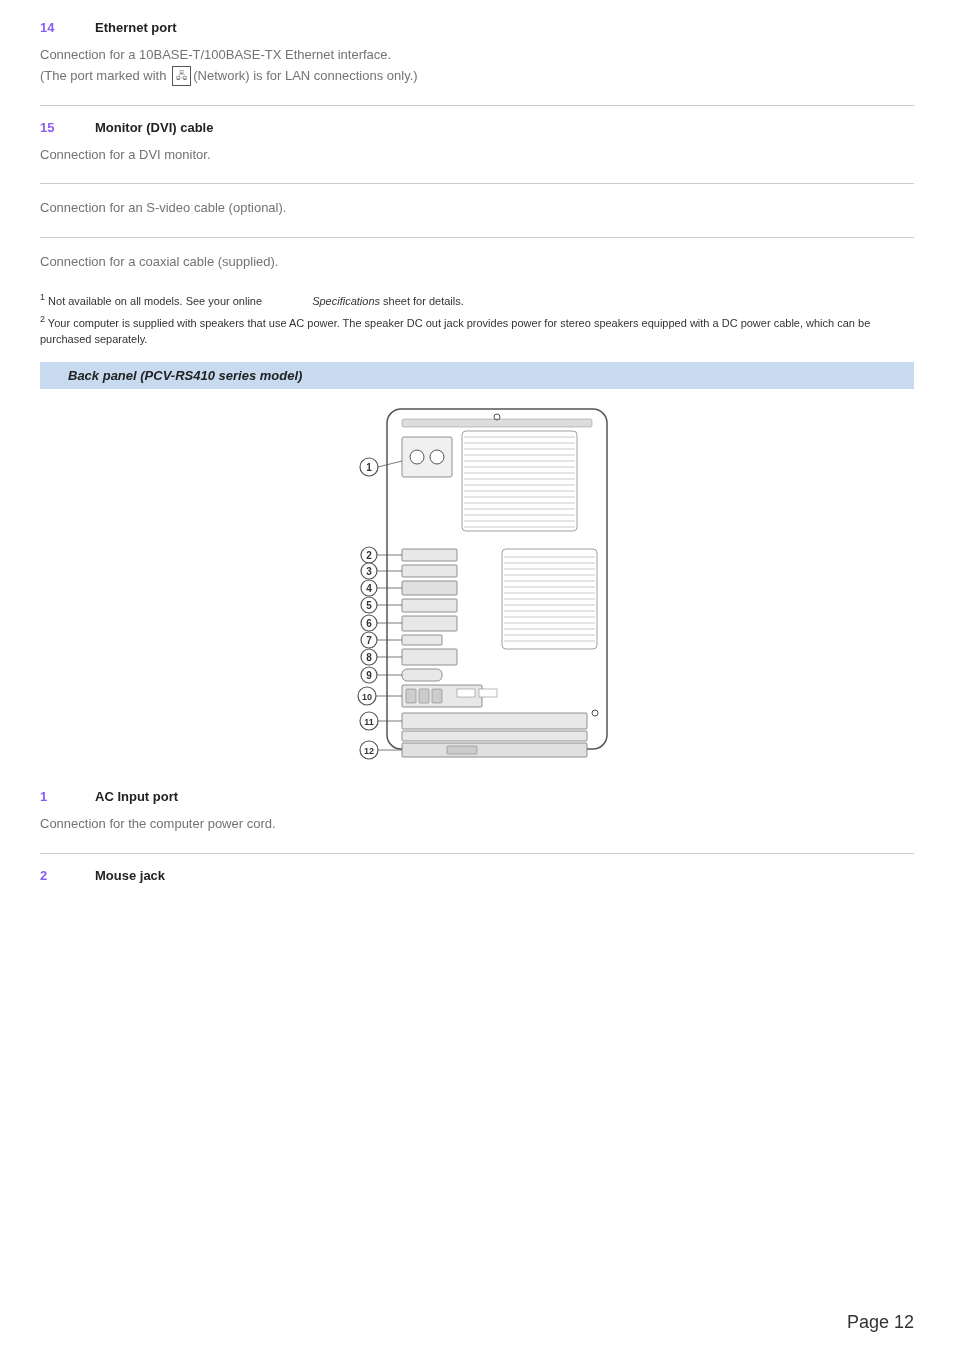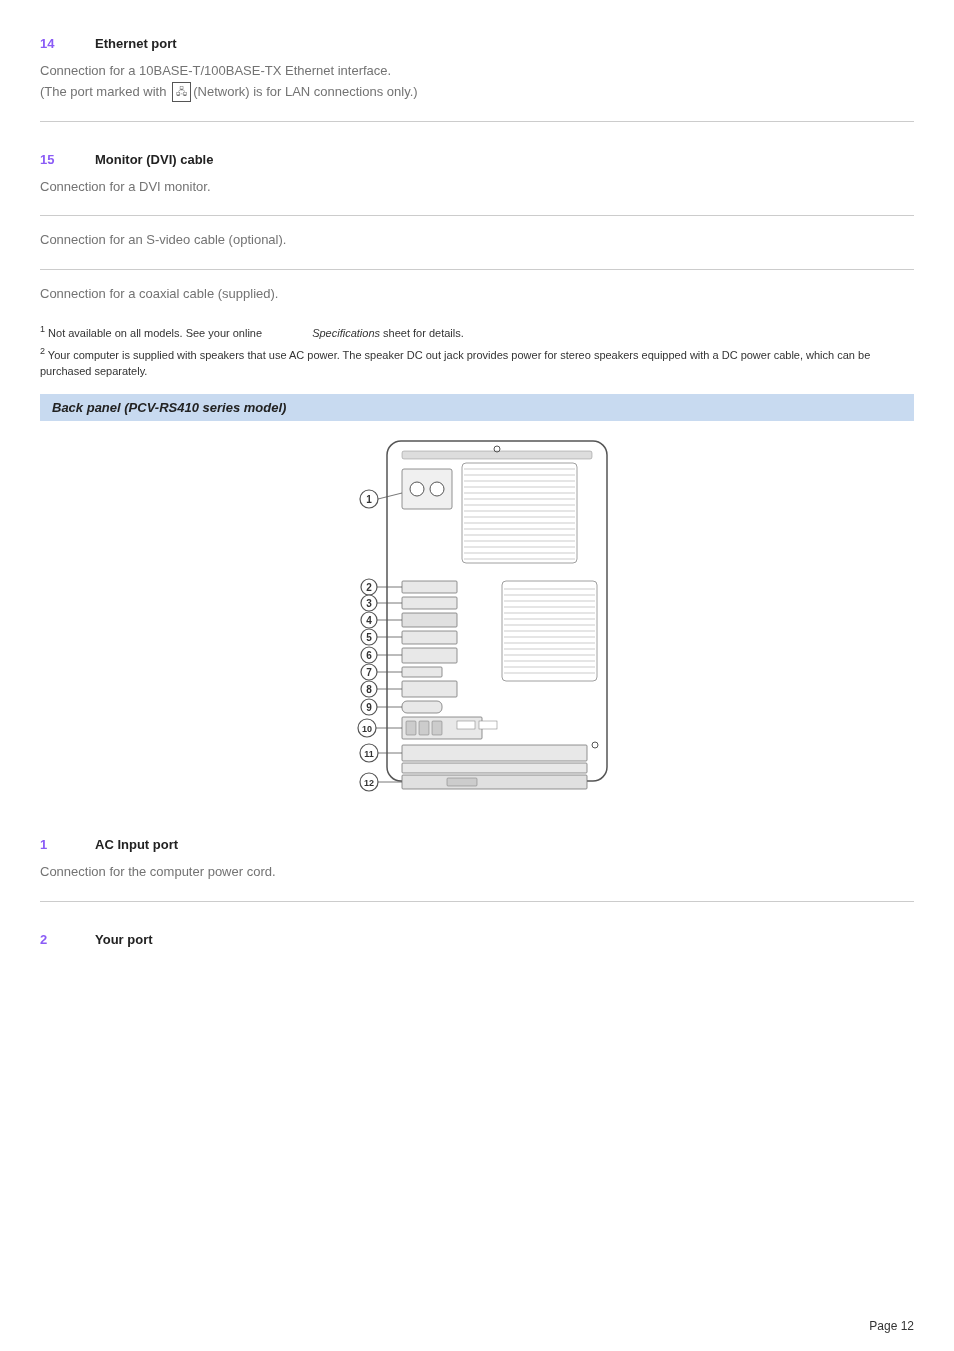--- a/index.html
+++ b/index.html
@@ -26,21 +26,20 @@
     .section-number {
       font-weight: bold;
       font-size: 13px;
       min-width: 55px;
       color: #8b5cf6;
     }
     .section-title {
       font-weight: bold;
       font-size: 13px;
       color: #222;
-      margin-top: 16px;
     }
     .section-body {
       padding-left: 0;
       margin-bottom: 8px;
       line-height: 1.6;
       color: #737373;
     }
     .divider {
       border: none;
       border-top: 1px solid #ccc;
@@ -54,40 +53,40 @@
     }
     .footnote sup {
       font-size: 9px;
     }
     .footnote em {
       font-style: italic;
       margin-left: 47px;
     }
     .panel-header {
       background-color: #c8daf0;
-      padding: 6px 12px;
+      padding: 6px 28px;
       font-weight: bold;
       font-style: italic;
       font-size: 13px;
       color: #222;
       margin: 14px 0 10px 0;
     }
     .diagram-area {
       display: flex;
       justify-content: center;
       margin: 10px 0 20px 0;
     }
     .diagram-svg {
       border: none;
     }
     .page-number-area {
       position: absolute;
       bottom: 18px;
       right: 40px;
-      font-size: 12px;
+      font-size: 18px;
       color: #333;
     }
   </style>
 </head>
 <body>
 
 <div class="page-container">
 
   <div class="section">
     <div class="section-header">
@@ -262,19 +261,19 @@
       <span class="section-title">AC Input port</span>
     </div>
     <div class="section-body">Connection for the computer power cord.</div>
   </div>
 
   <div class="divider"></div>
 
   <div class="section">
     <div class="section-header">
       <span class="section-number">2</span>
-      <span class="section-title">Your port</span>
+      <span class="section-title">Mouse jack</span>
     </div>
   </div>
 
 </div>
 
 <div class="page-number-area">Page 12</div>
 
 </body></html>

